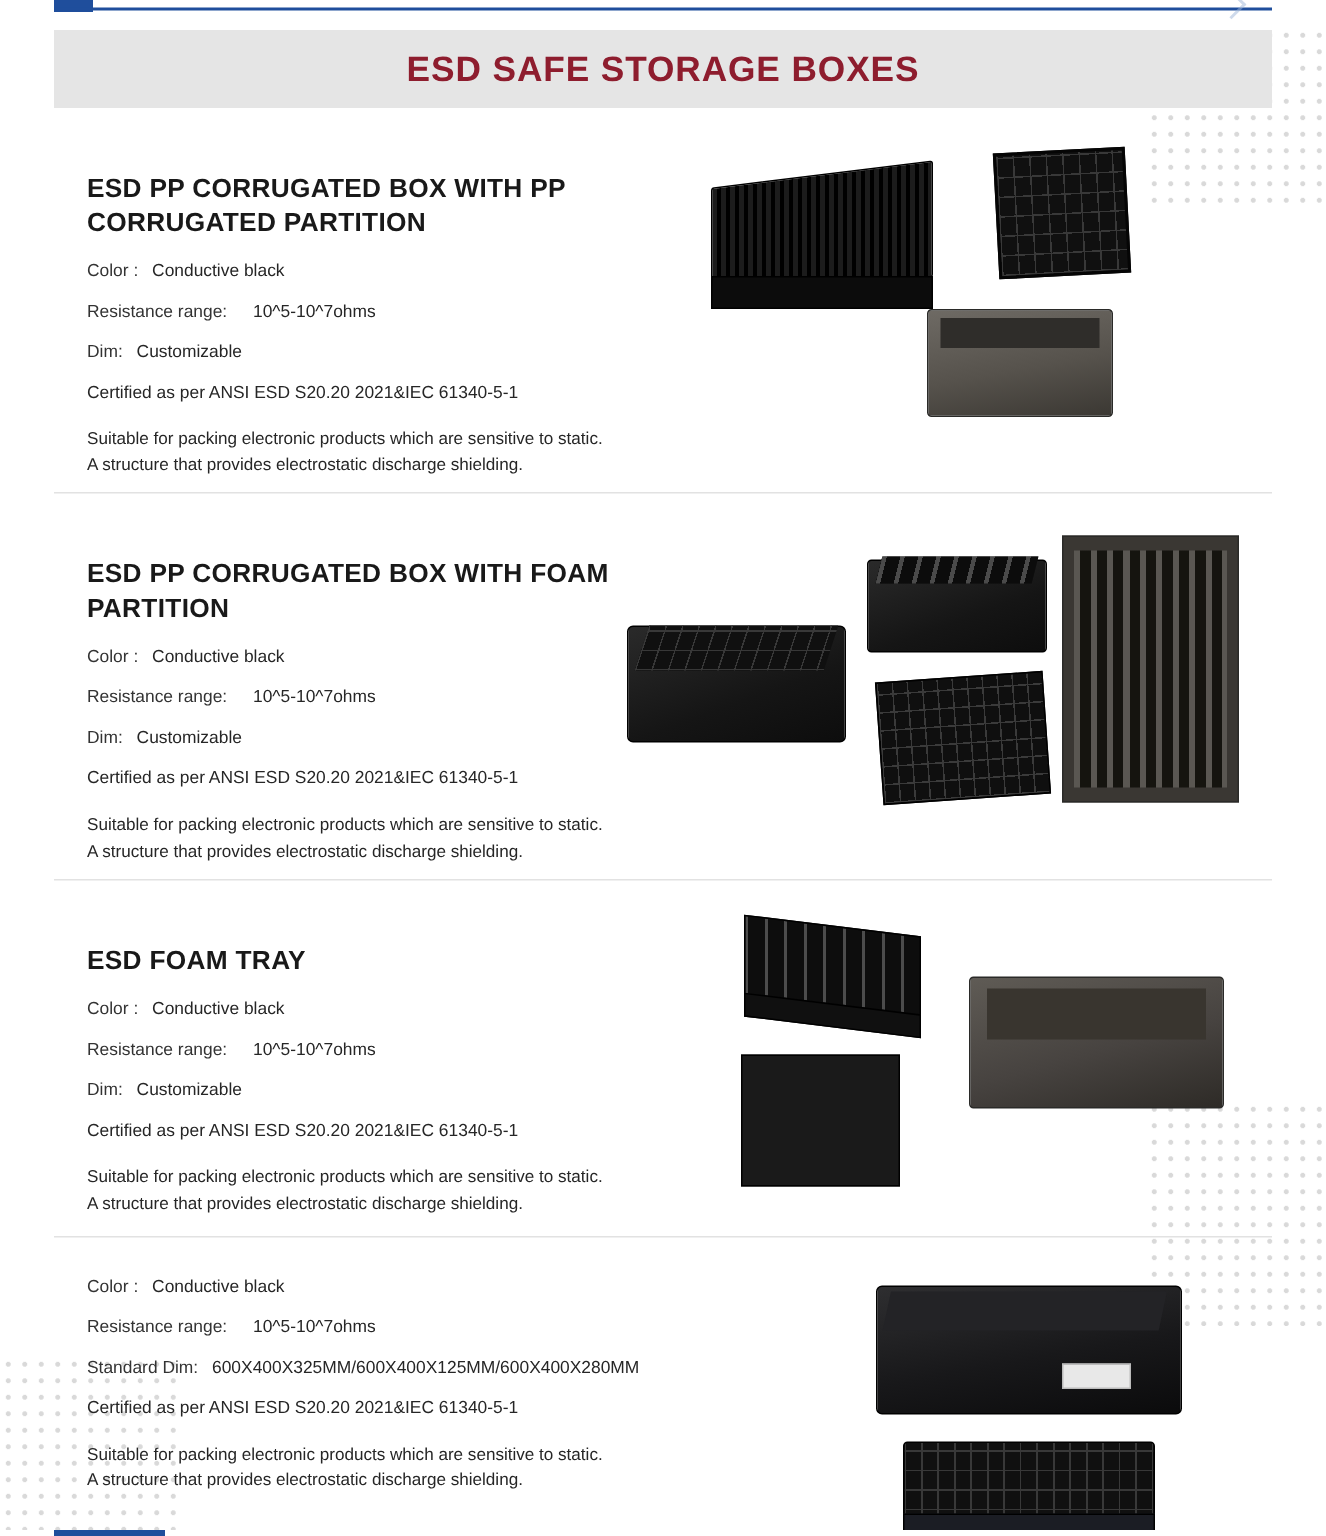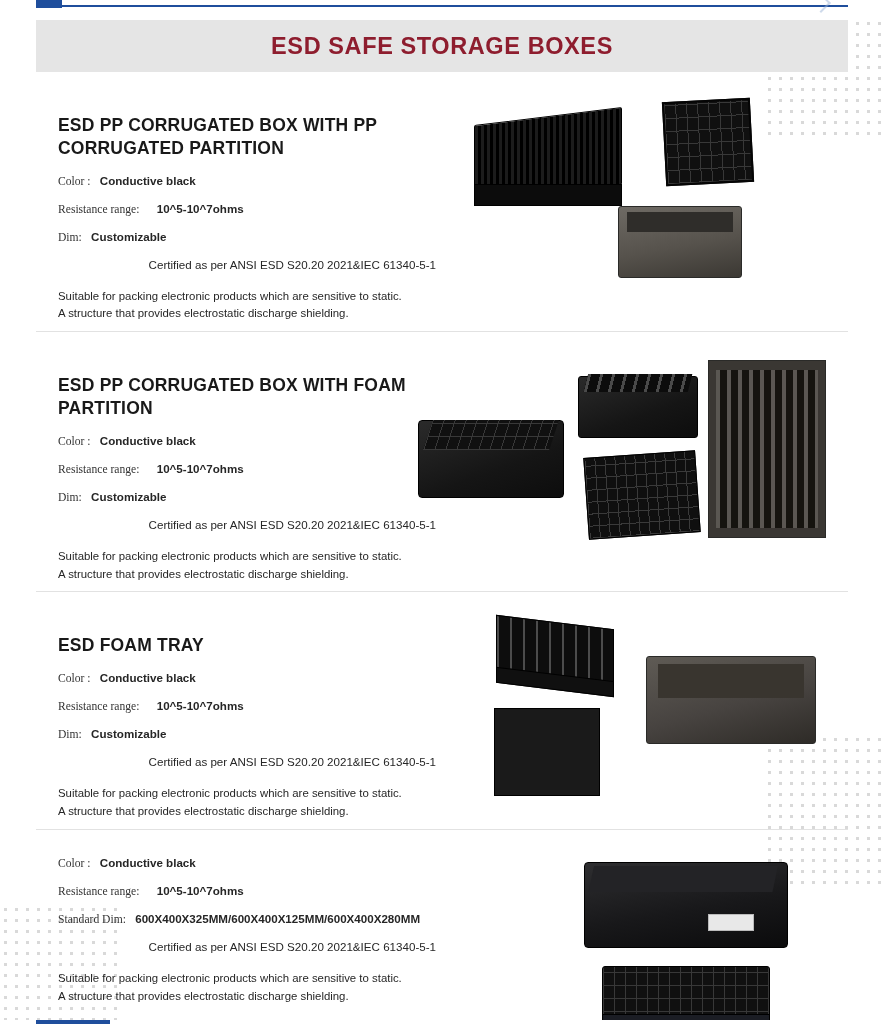--- a/index.html
+++ b/index.html
@@ -112,23 +112,23 @@
     letter-spacing: .2px;
     line-height: 1.32;
     color: #191919;
   }
   .spec {
     font-size: 11.6px;
     line-height: 1.2;
     margin: 0 0 13px 0;
     color: #262626;
   }
-  .spec .lbl { color: #333; font-family: Liberation Serif, serif; }
-  .spec .val { margin-left: 6px; font-weight: bold; }
-  .spec.cert { margin-bottom: 16px; text-align: right; }
+  .spec .lbl { color: #333; }
+  .spec .val { margin-left: 6px; }
+  .spec.cert { margin-bottom: 16px; }
   .desc {
     font-size: 11.4px;
     line-height: 1.55;
     color: #262626;
     margin: 0;
   }
 
   .images {
     flex: 1 1 auto;
     position: relative;

